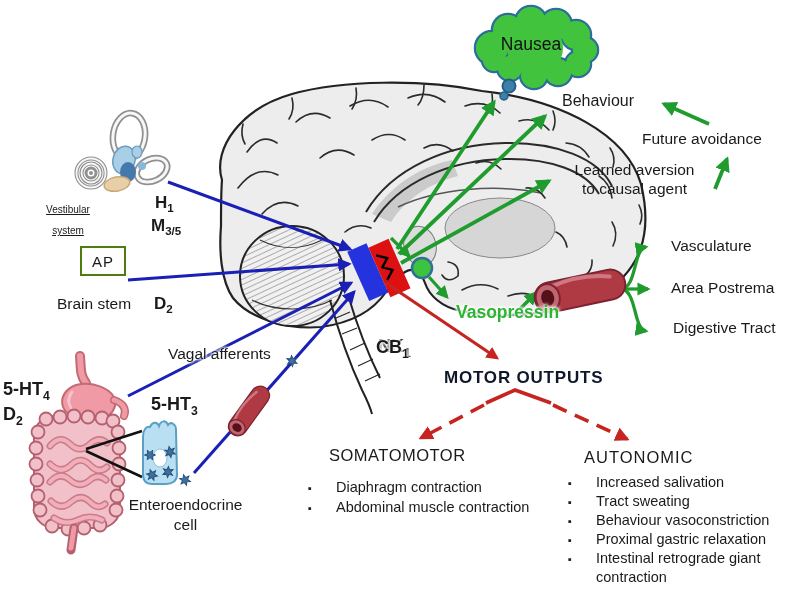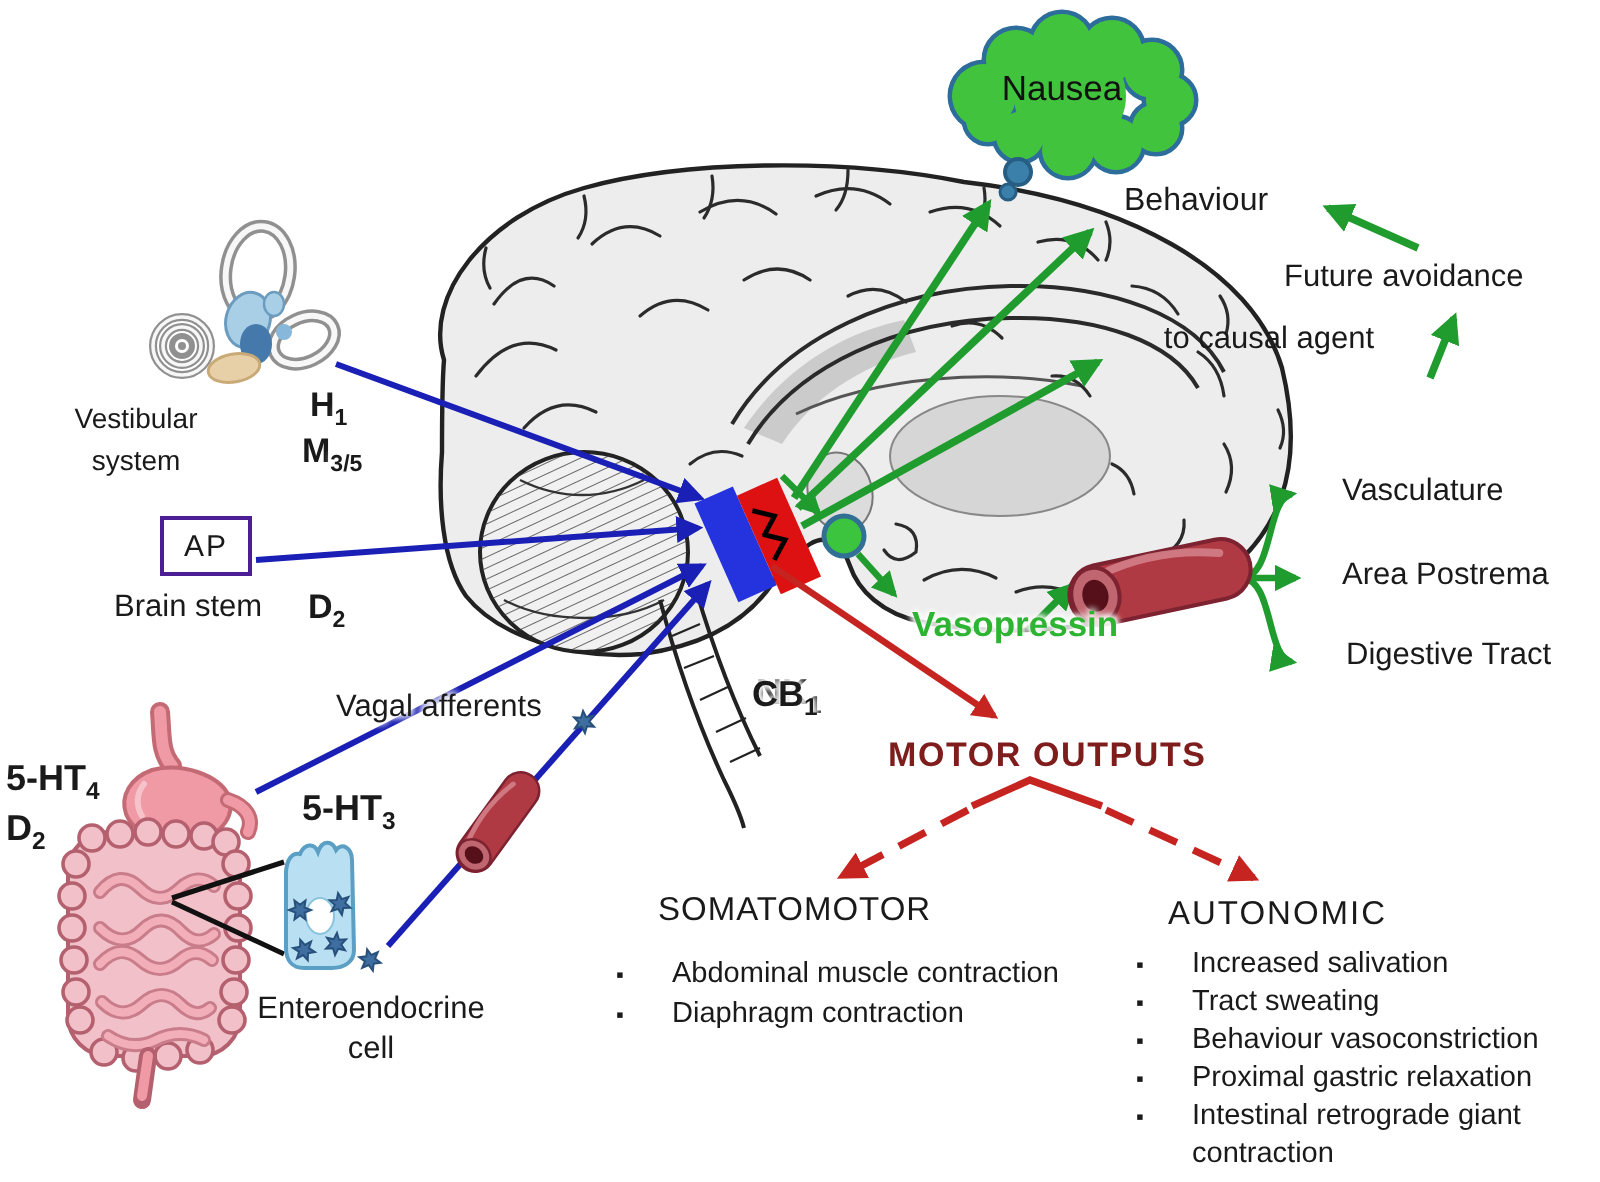--- a/index.html
+++ b/index.html
@@ -4,24 +4,24 @@
 <style>
   html,body{margin:0;padding:0;background:#fff;}
   .stage{position:relative;width:800px;height:591px;background:#ffffff;overflow:hidden;
          font-family:"Liberation Sans",sans-serif;color:#1a1a1a;}
   .stage svg{position:absolute;left:0;top:0;}
   .lbl{position:absolute;white-space:nowrap;line-height:1.15;}
   .c{text-align:center;white-space:normal;}
   .b{font-weight:bold;}
   .halo{text-shadow:0 0 3px #fff,0 0 3px #fff,0 0 4px #fff,0 0 4px #fff;}
   .green-t{color:#2eb433;}
-  .red-t{color:#7f1d1d;}
-  .fs15{font-size:14px;} .fs155{font-size:15.5px;} .fs16{font-size:16px;}
+  .red-t{color:#0f172a;}
+  .fs15{font-size:10px;text-decoration:underline;} .fs155{font-size:15.5px;} .fs16{font-size:16px;}
   .fs165{font-size:16.5px;} .fs17{font-size:17px;} .fs175{font-size:17.5px;} .fs18{font-size:18px;}
-  .ap-box{position:absolute;left:80px;top:258px;width:46px;height:30px;border:2px solid #4c1d95;
+  .ap-box{position:absolute;left:80px;top:246px;width:46px;height:30px;border:2px solid #4d7c0f;
           background:#fff;display:flex;align-items:center;justify-content:center;
           font-size:15px;letter-spacing:1px;box-sizing:border-box;}
   sub{font-size:68%;}
   ul.outlist{list-style:none;margin:0;padding:0;position:absolute;}
   ul.outlist li{position:relative;padding-left:30px;font-size:14.5px;white-space:normal;}
   ul.outlist li::before{content:"▪";position:absolute;left:2px;top:1px;font-size:11px;}
   .somato-list{left:306px;top:477px;width:268px;}
   .somato-list li{line-height:20px;}
   .auto-list{left:566px;top:473px;width:230px;}
   .auto-list li{line-height:19px;padding-left:24px;}
@@ -272,20 +272,21 @@
   </g>
 </svg>
 
 <div class="lbl c" style="left:473px;top:34px;width:116px;font-size:17.5px;color:#111;"><span>Nausea</span></div>
 
 <div class="lbl fs16" style="left:562px;top:92px;">Behaviour</div>
 
 <div class="lbl fs155" style="left:642px;top:130px;">Future avoidance</div>
 
 <div class="lbl c fs155" style="left:552px;top:160px;width:165px;line-height:19px;">
+  <div>Learned aversion</div>
   <div>to causal agent</div>
 </div>
 
 <div class="lbl c fs15" style="left:16px;top:199px;width:104px;line-height:21px;">
   <div>Vestibular</div>
   <div>system</div>
 </div>
 
 <div class="lbl b fs17 halo" style="left:155px;top:193px;">
   <span>H</span><sub>1</sub>
@@ -329,22 +330,22 @@
 <div class="lbl b fs175 green-t halo" style="left:456px;top:302px;">Vasopressin</div>
 
 <div class="lbl fs155" style="left:671px;top:237px;">Vasculature</div>
 <div class="lbl fs155" style="left:671px;top:279px;">Area Postrema</div>
 <div class="lbl fs155" style="left:673px;top:319px;">Digestive Tract</div>
 
 <div class="lbl b red-t" style="left:444px;top:368px;font-size:17px;letter-spacing:0.8px;">MOTOR OUTPUTS</div>
 
 <div class="lbl fs165" style="left:329px;top:446px;letter-spacing:0.5px;">SOMATOMOTOR</div>
 <ul class="outlist somato-list">
+  <li>Diaphragm contraction</li>
   <li>Abdominal muscle contraction</li>
-  <li>Diaphragm contraction</li>
 </ul>
 
 <div class="lbl fs165" style="left:584px;top:448px;letter-spacing:1px;">AUTONOMIC</div>
 <ul class="outlist auto-list">
   <li>Increased salivation</li>
   <li>Tract sweating</li>
   <li>Behaviour vasoconstriction</li>
   <li>Proximal gastric relaxation</li>
   <li>Intestinal retrograde giant contraction</li>
 </ul>

